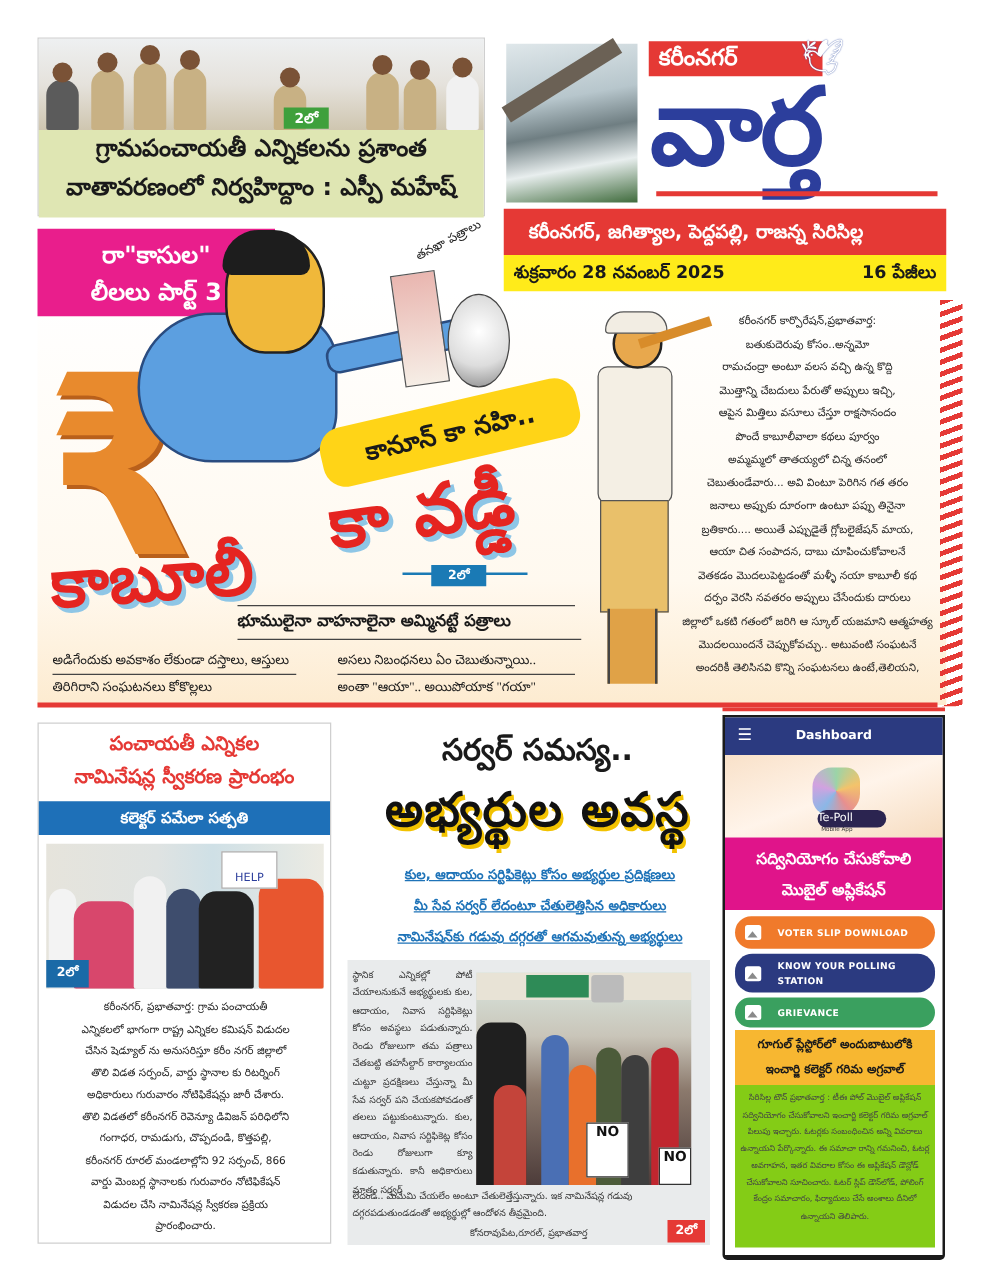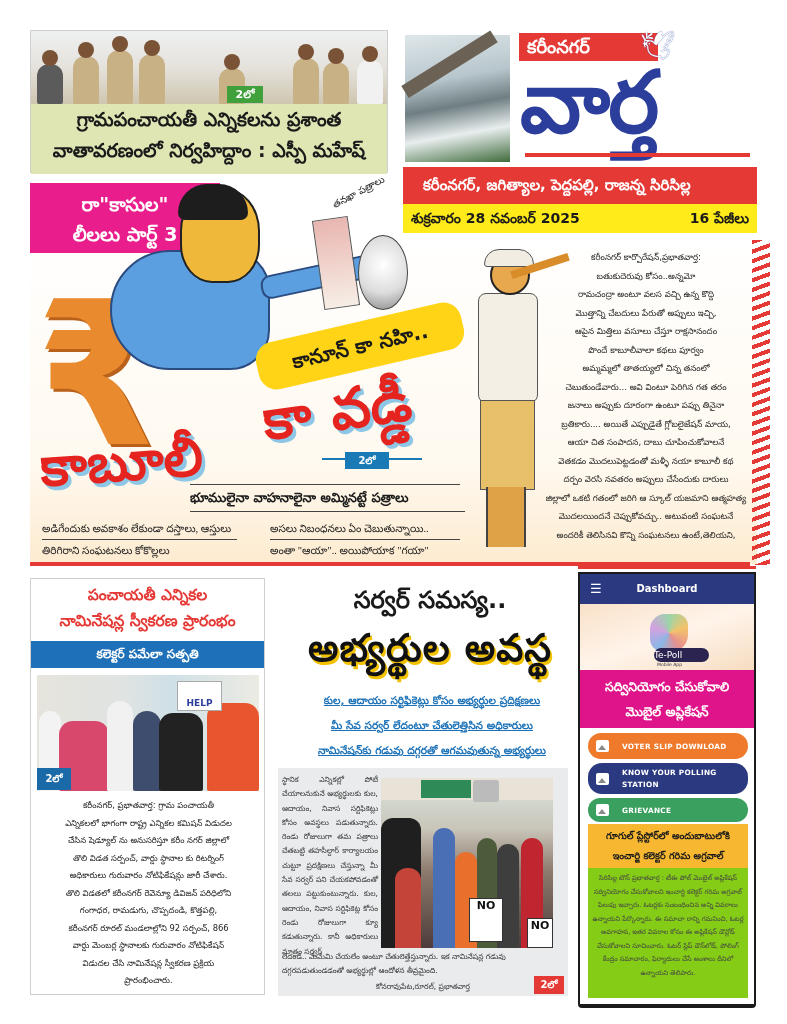--- a/index.html
+++ b/index.html
@@ -202,21 +202,21 @@
     <div>నామినేషన్ల స్వీకరణ ప్రారంభం</div>
   </div>
   <div class="left-sub">కలెక్టర్ పమేలా సత్పతి</div>
   <div class="left-photo">
     <div class="person" style="left:2px;width:22px;height:80px;background:#f3f3f3;"></div>
     <div class="person" style="left:22px;width:50px;height:70px;background:#d8476c;"></div>
     <div class="person" style="left:70px;width:26px;height:90px;background:#f1f1f1;"></div>
     <div class="person" style="left:96px;width:28px;height:80px;background:#3e4d6d;"></div>
     <div class="person" style="left:122px;width:44px;height:78px;background:#222;"></div>
     <div class="person" style="left:170px;width:52px;height:88px;background:#e8562f;"></div>
-    <div style="position:absolute;left:140px;top:6px;width:45px;height:30px;background:#fff;border:1px solid #aaa;font-size:9px;font-weight:bold;color:#2c3e9c;text-align:center;line-height:42px;">HELP</div>
+    <div style="position:absolute;left:140px;top:6px;width:45px;height:30px;background:#fff;border:1px solid #aaa;font-size:9px;font-weight:normal;color:#2c3e9c;text-align:center;line-height:42px;">HELP</div>
   </div>
   <div class="left-badge">2లో</div>
   <div class="left-body">
     <div>కరీంనగర్, ప్రభాతవార్త: గ్రామ పంచాయతీ</div>
     <div>ఎన్నికలలో భాగంగా రాష్ట్ర ఎన్నికల కమిషన్ విడుదల</div>
     <div>చేసిన షెడ్యూల్ ను అనుసరిస్తూ కరీం నగర్ జిల్లాలో</div>
     <div>తొలి విడత సర్పంచ్, వార్డు స్థానాల కు రిటర్నింగ్</div>
     <div>అధికారులు గురువారం నోటిఫికేషన్లు జారీ చేశారు.</div>
     <div>తొలి విడతలో కరీంనగర్ రెవెన్యూ డివిజన్ పరిధిలోని</div>
     <div>గంగాధర, రామడుగు, చొప్పదండి, కొత్తపల్లి,</div>

